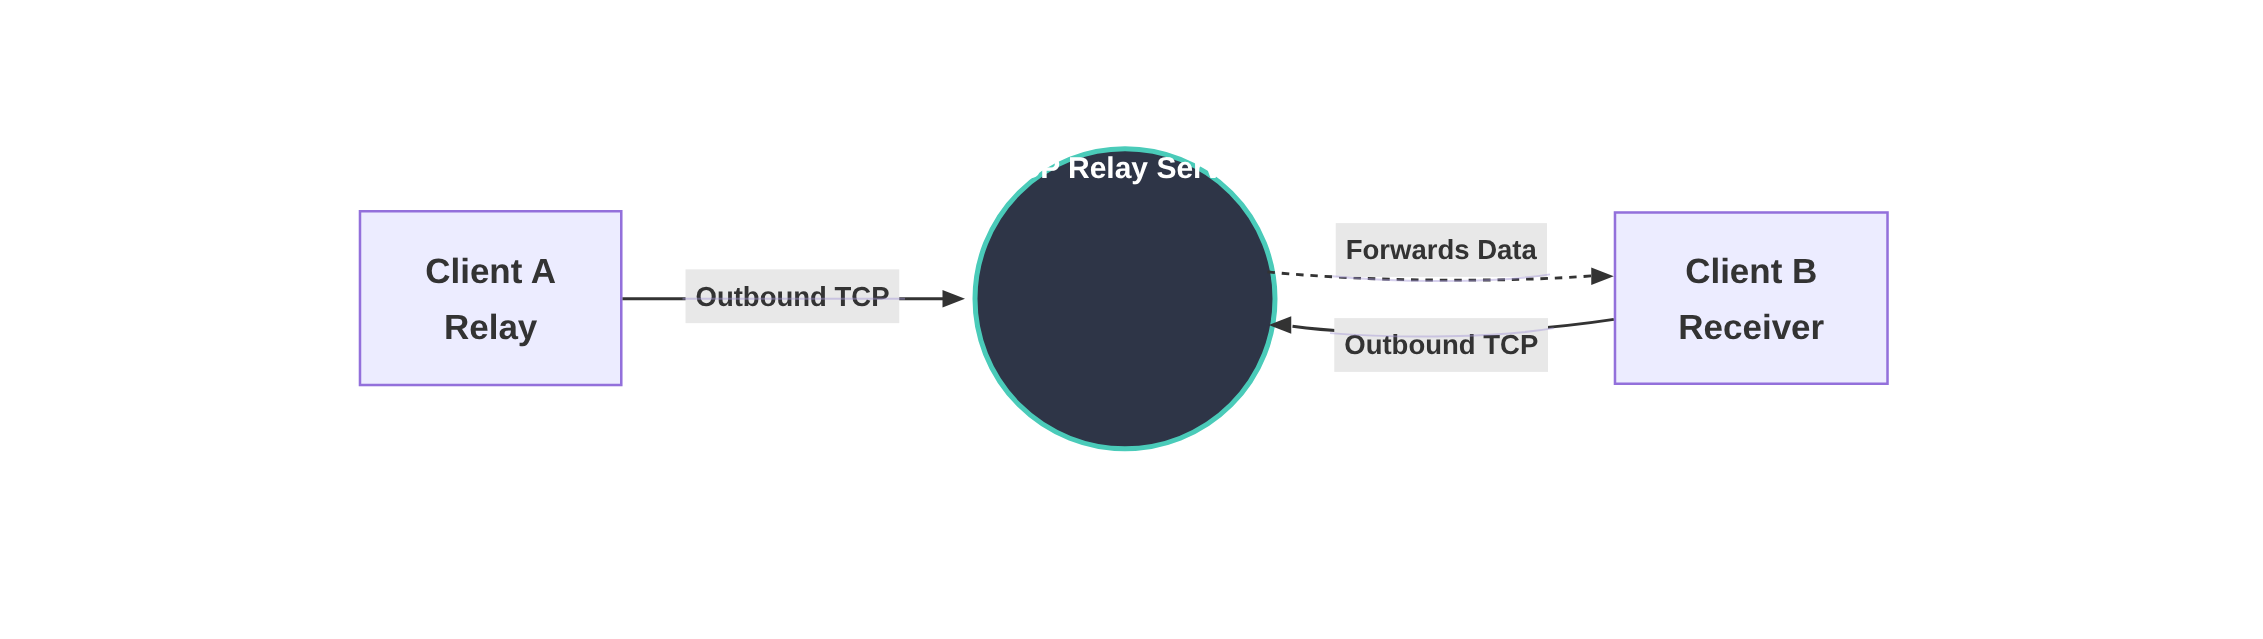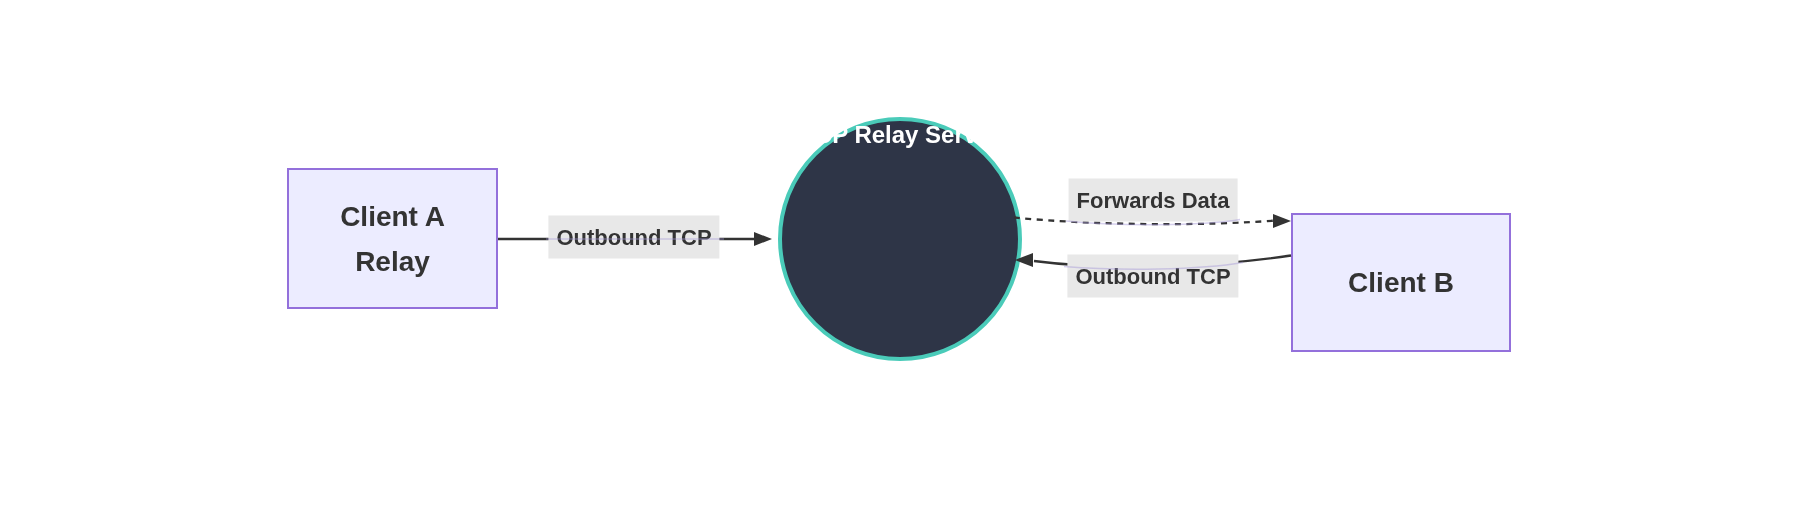--- a/index.html
+++ b/index.html
@@ -36,21 +36,21 @@
     display: flex;
     flex-direction: column;
     align-items: center;
     justify-content: center;
     font-size: 28px;
     line-height: 45px;
     text-align: center;
     z-index: 1;
   }
   #node-client-a { left: 287px; top: 168px; width: 211px; height: 141px; }
-  #node-client-b { left: 1291px; top: 169px; width: 220px; height: 139px; margin-top: 44px; }
+  #node-client-b { left: 1291px; top: 169px; width: 220px; height: 139px; }
 
   #node-server {
     position: absolute;
     box-sizing: border-box;
     left: 778px; top: 117px;
     width: 244px; height: 244px;
     border-radius: 50%;
     background: var(--server-fill, #2e3547);
     border: 4.5px solid var(--server-border, #4acbb9);
     color: var(--server-text, #ffffff);
@@ -90,20 +90,21 @@
     <span>Client A</span>
     <span>Relay</span>
   </div>
 
   <div id="node-server">
     <span>TCP Relay Server</span>
   </div>
 
   <div class="node-box" id="node-client-b">
     <span>Client B</span>
+    <span>Receiver</span>
   </div>
 
   <svg class="svg-layer edges-layer" viewBox="0 0 1810 511">
 
     <path class="edge" d="M498,239 L757,239"></path>
     <polygon class="arrowhead" points="772,239 754,232 754,246"></polygon>
 
     <path class="edge dotted" d="M1014,217.5 C1095,225.5 1205,226 1276,220.5"></path>
     <polygon class="arrowhead" points="1291,221 1273,214 1273,228"></polygon>
 

